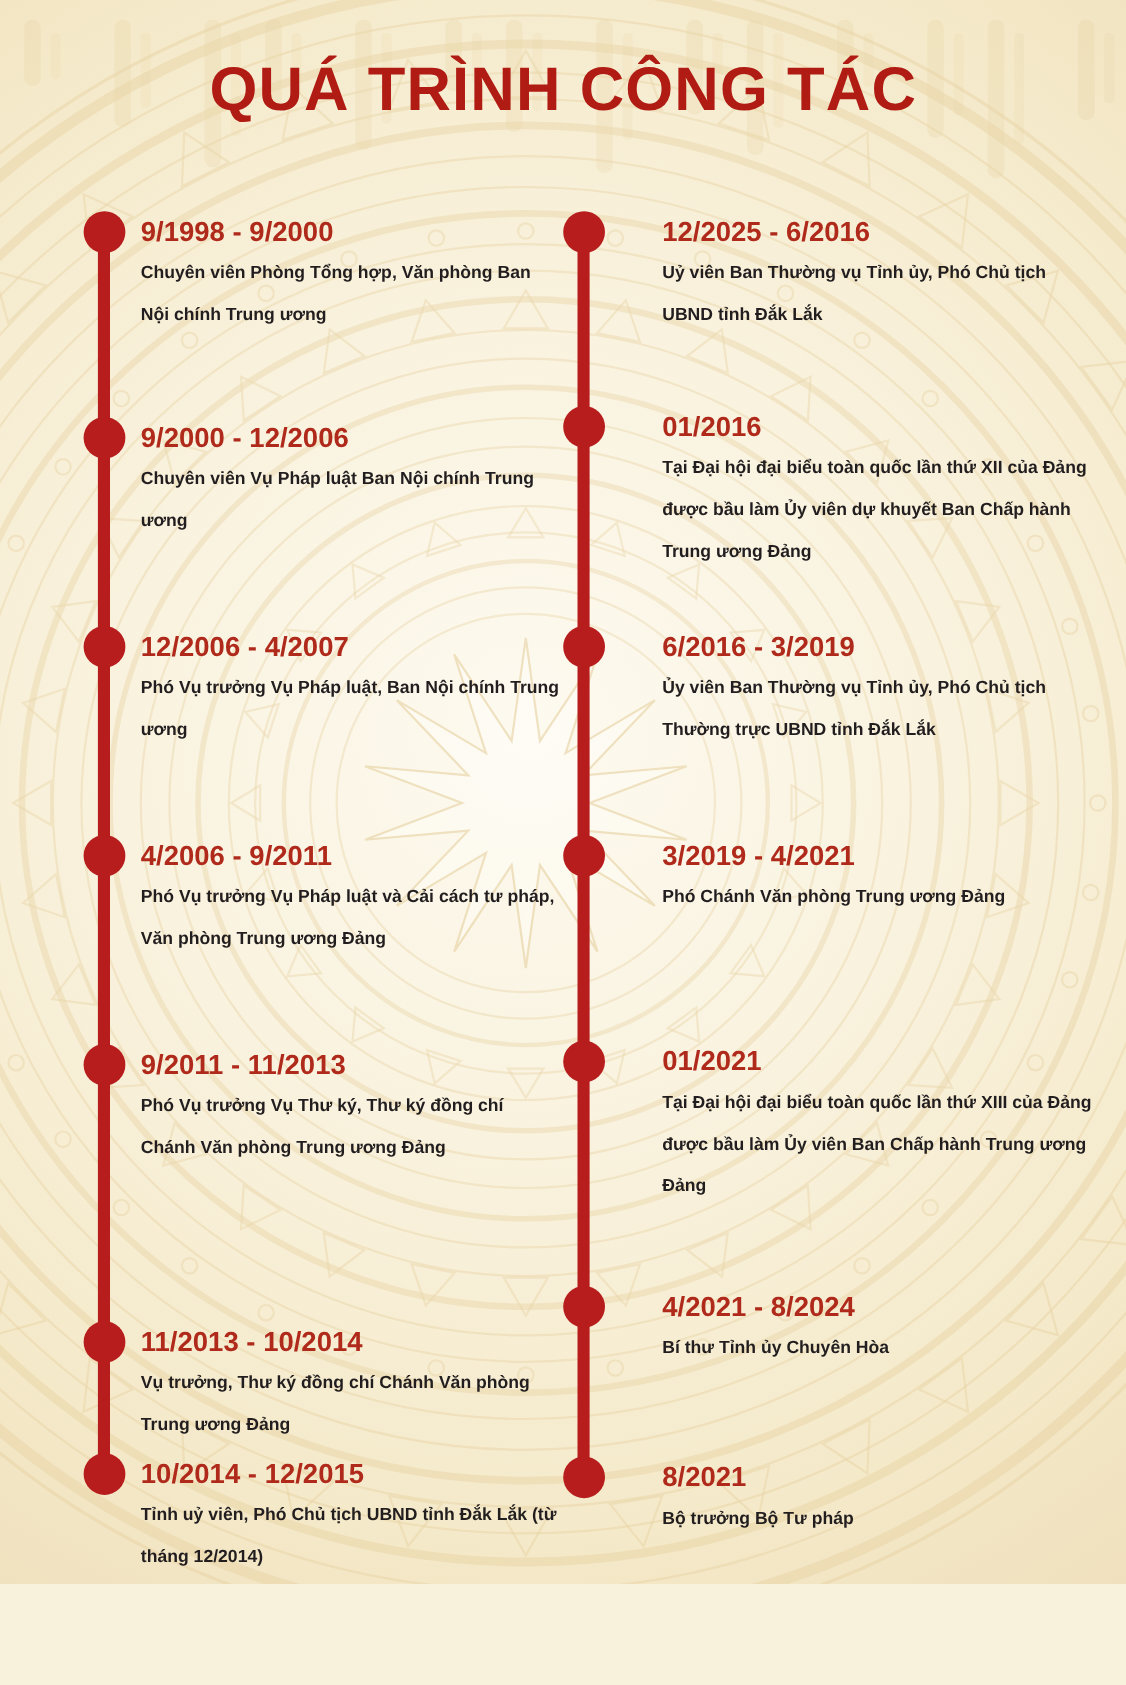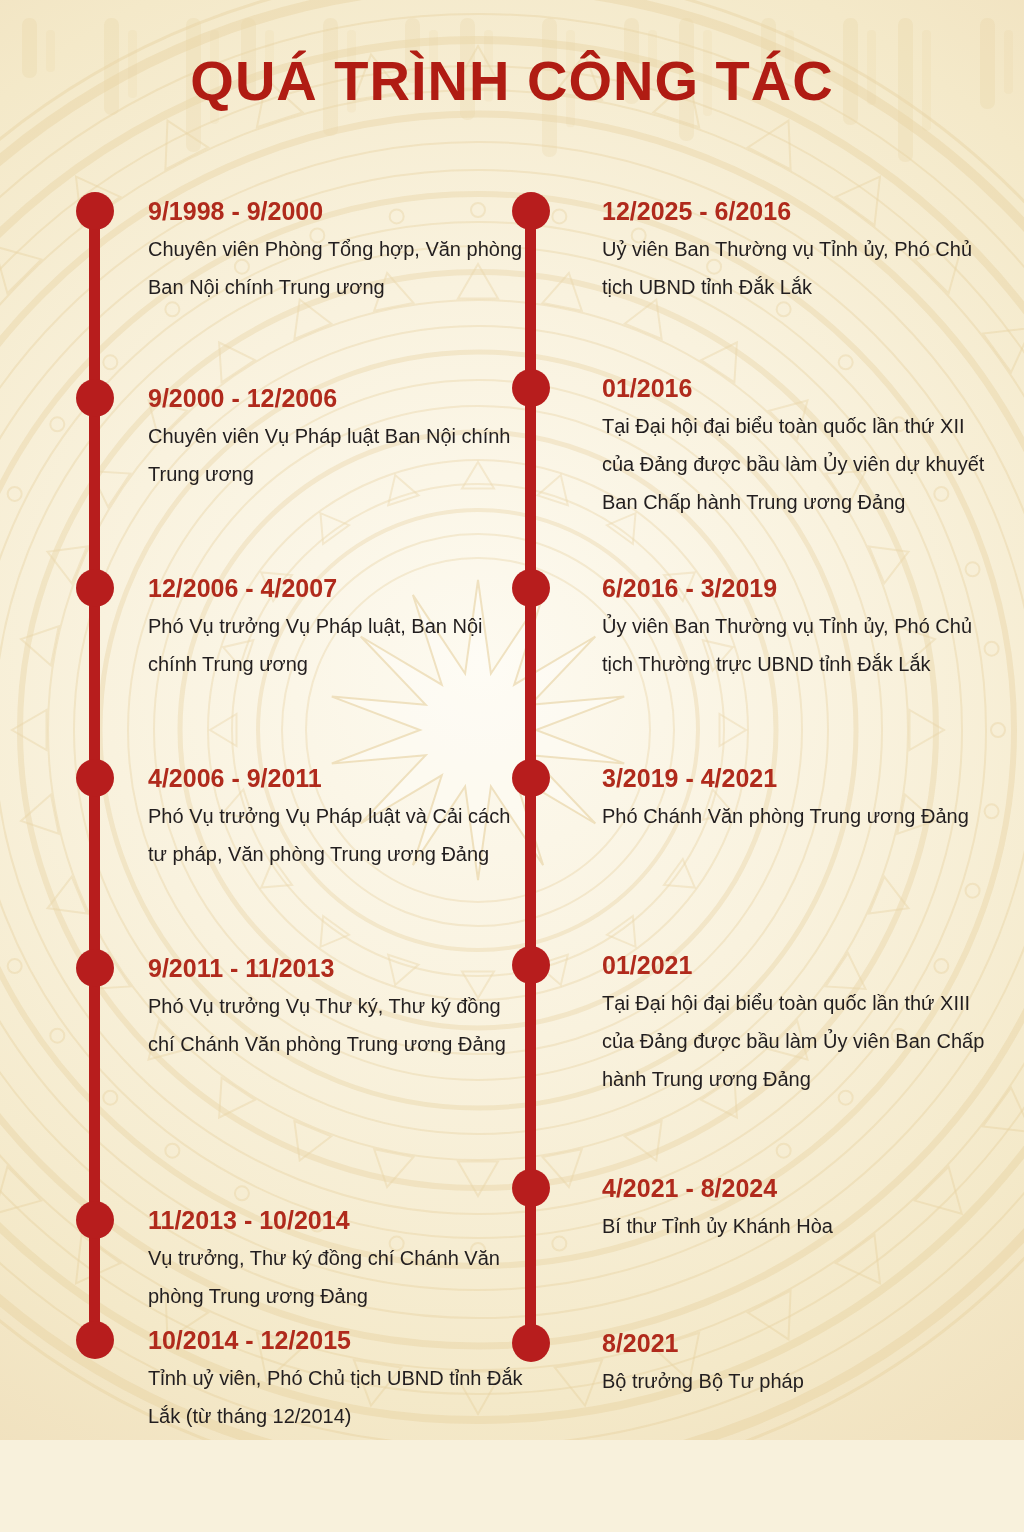--- a/index.html
+++ b/index.html
@@ -27,29 +27,29 @@
     font-size:56px;font-weight:bold;letter-spacing:1px;color:var(--title-red);
   }
   .tline{
     position:absolute;width:11px;background:var(--timeline-red);z-index:2;border-radius:2px;
   }
   .entry{position:absolute;z-index:3}
   .entry .dot{
     position:absolute;left:0;top:0;width:38px;height:38px;border-radius:50%;
     background:var(--timeline-red);display:block;
   }
-  .entry .texts{margin-left:72px;width:382px}
+  .entry .texts{margin-left:52px;width:382px}
   .entry.right .texts{margin-left:90px;width:394px}
   .entry.left{left:76px}
   .entry.right{left:512px}
   .date{
     font-size:25px;font-weight:bold;color:var(--date-red);line-height:38px;white-space:nowrap;
   }
   .desc{
-    font-size:20px;font-weight:normal;color:var(--text-dark);line-height:38px;
+    font-size:16px;font-weight:bold;color:var(--text-dark);line-height:38px;
   }
 </style>
 </head>
 <body>
 
 <div id="stage">
 
   <svg id="bg-pattern" width="1024" height="1532" viewBox="0 0 1024 1532">
       <circle cx="478" cy="730" r="760" fill="none" stroke="#dfc487" stroke-width="3" opacity="0.5"></circle>
       <circle cx="478" cy="730" r="744" fill="none" stroke="#dfc487" stroke-width="10" opacity="0.5"></circle>
@@ -325,21 +325,21 @@
     <span class="dot"></span>
     <div class="texts">
       <div class="date">01/2021</div>
       <div class="desc">Tại Đại hội đại biểu toàn quốc lần thứ XIII của Đảng được bầu làm Ủy viên Ban Chấp hành Trung ương Đảng</div>
     </div>
   </div>
   <div class="entry right" style="top:1169px">
     <span class="dot"></span>
     <div class="texts">
       <div class="date">4/2021 - 8/2024</div>
-      <div class="desc">Bí thư Tỉnh ủy Khánh Hòa</div>
+      <div class="desc">Bí thư Tỉnh ủy Chuyên Hòa</div>
     </div>
   </div>
   <div class="entry right" style="top:1324px">
     <span class="dot"></span>
     <div class="texts">
       <div class="date">8/2021</div>
       <div class="desc">Bộ trưởng Bộ Tư pháp</div>
     </div>
   </div>
 

